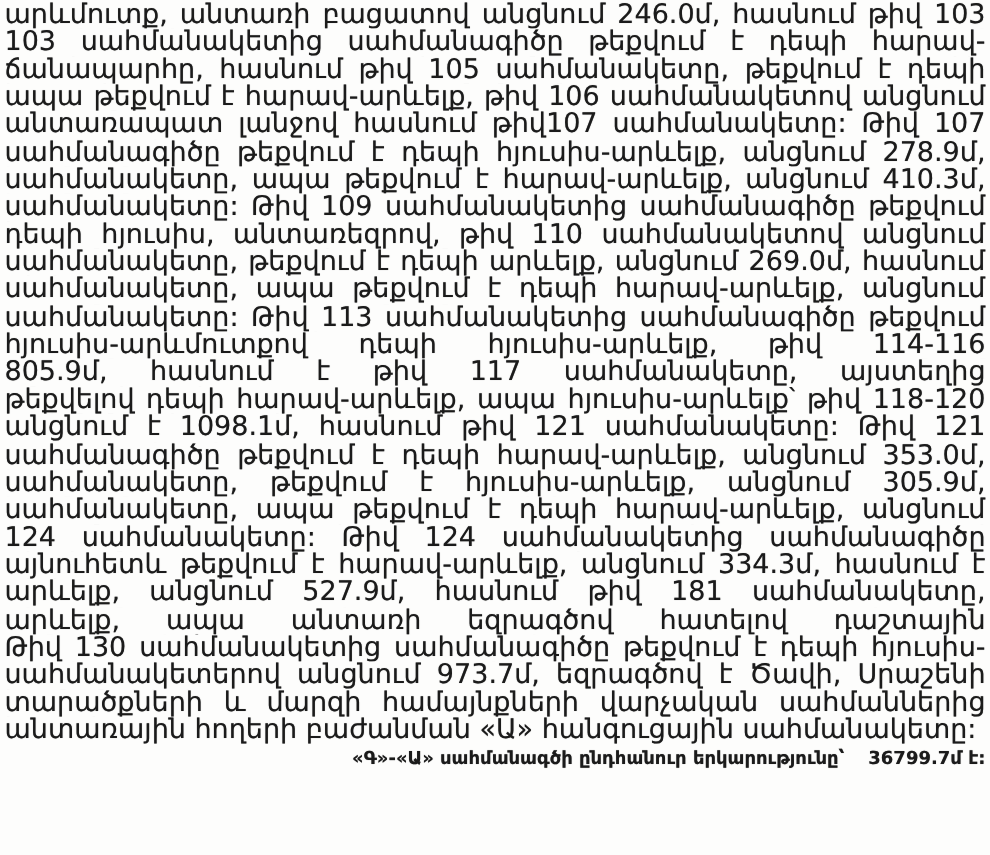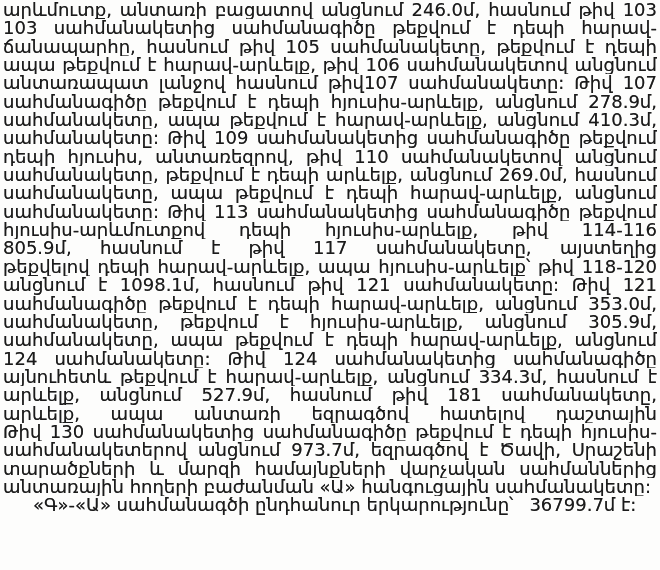--- a/index.html
+++ b/index.html
@@ -29,26 +29,27 @@
     text-align: justify;
     text-align-last: justify;
     white-space: normal;
     text-shadow: 0 0 0.5px rgba(0,0,0,0.55);
   }
   .para .line:last-child {
     text-align: center;
     text-align-last: left;
   }
   .summary-line {
-    font-size: 18px;
+    font-size: 12px;
     line-height: 18.35px;
     height: 18.35px;
     padding-left: 30px;
-    text-align: left;
+    text-align: right;
     text-shadow: 0 0 0.5px rgba(0,0,0,0.55);
+    font-weight: bold;
   }
   .summary-line .value {
     margin-left: 16px;
   }
 </style>
 </head>
 <body>
 
 <div class="page">
   <div class="para">

